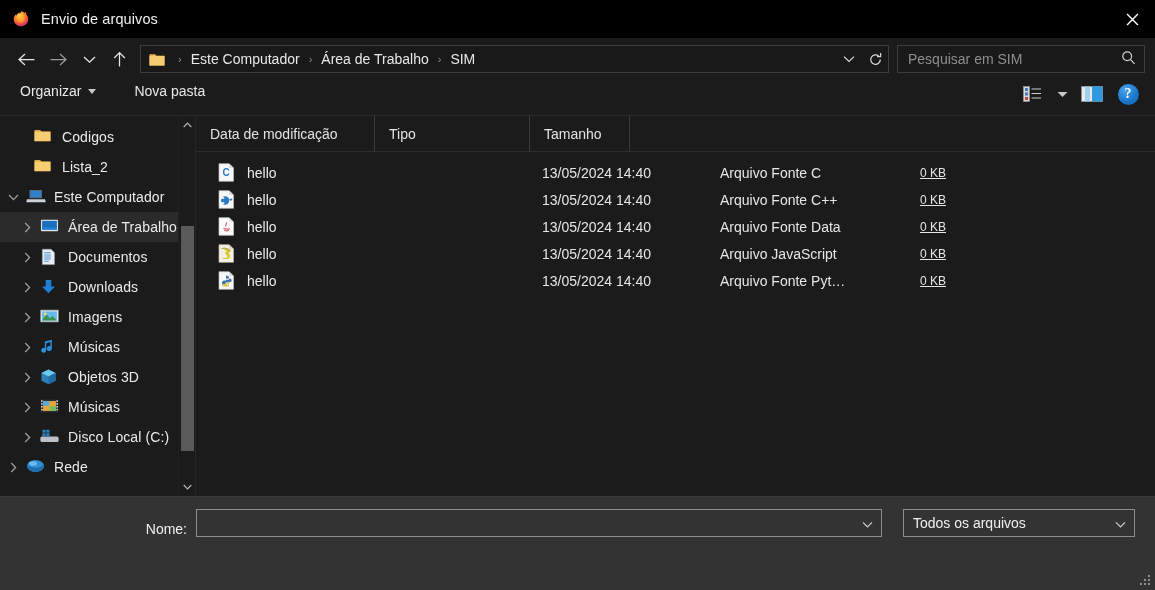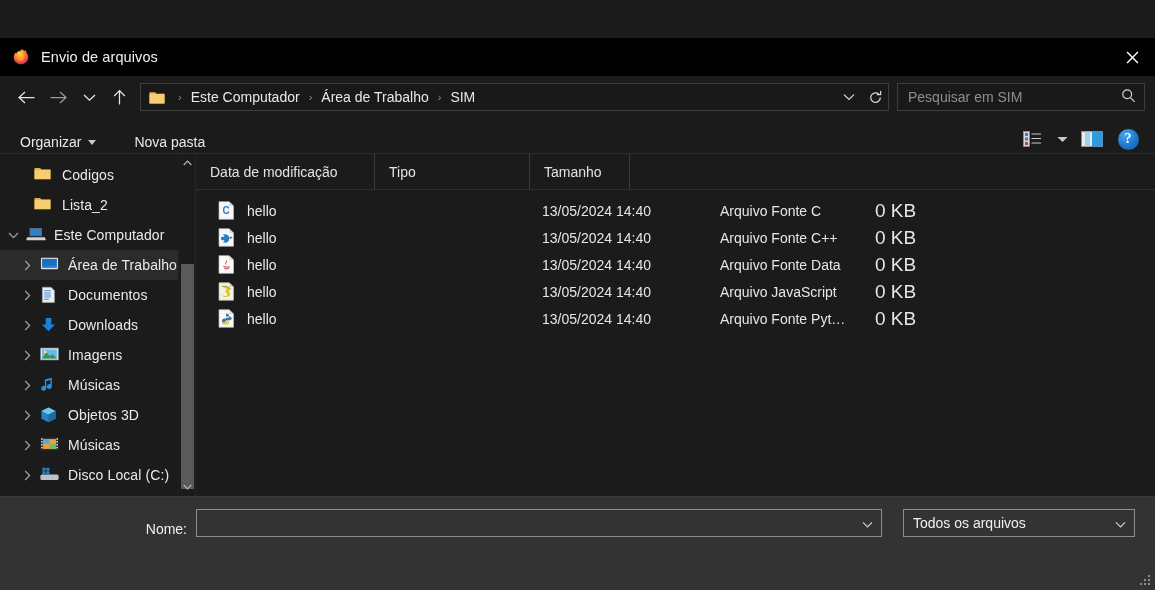--- a/index.html
+++ b/index.html
@@ -16,21 +16,20 @@
     display: flex; flex-direction: column;
     position: relative;
   }
 
   
   .titlebar {
     height: 38px; background: #000000;
     display: flex; align-items: center;
     flex: 0 0 38px;
     position: relative;
-    margin-top: 38px;
   }
   .ff-logo { margin-left: 12px; width: 18px; height: 18px; flex: 0 0 18px; }
   .title-text {
     margin-left: 11px; color: #f0f0f0; font-size: 14.5px;
     letter-spacing: .1px;
   }
   .close-btn {
     position: absolute; right: 0; top: 0; width: 46px; height: 38px;
     display: flex; align-items: center; justify-content: center;
     cursor: pointer;
@@ -80,21 +79,21 @@
   .searchbox input {
     flex: 1 1 auto; background: transparent; border: none; outline: none;
     color: #ec4899; font-size: 14px; font-family: "Liberation Sans", sans-serif;
     min-width: 0;
   }
   .searchbox input::placeholder { color: #8e8e8e; }
   .search-ico { color: #d5d5d5; flex: 0 0 auto; margin-left: 4px; }
 
   
   .toolbar {
-    height: 36px; flex: 0 0 36px; display: flex; align-items: flex-end;
+    height: 36px; flex: 0 0 36px; display: flex; align-items: flex-start;
     padding: 0 10px 0 14px; background: #1b1b1b;
     border-bottom: 1px solid #2c2c2c;
   }
   .tb-item {
     color: #e8e8e8; font-size: 14px; display: flex; align-items: center;
     padding: 3px 6px; cursor: pointer; white-space: nowrap;
   }
   .tb-caret {
     width: 0; height: 0; margin-left: 7px;
     border-left: 4px solid transparent; border-right: 4px solid transparent;
@@ -176,21 +175,21 @@
 
   .rows { flex: 1 1 auto; overflow: hidden; padding-top: 7px; }
   .frow { height: 27px; display: flex; align-items: center; cursor: pointer; }
   .fname {
     flex: 0 0 346px; display: flex; align-items: center; padding-left: 22px;
     color: #eaeaea; font-size: 14px; min-width: 0;
   }
   .fico { width: 17px; height: 19px; flex: 0 0 17px; margin-right: 12px; }
   .fdate { flex: 0 0 178px; color: #e6e6e6; font-size: 14px; }
   .ftype { flex: 0 0 155px; color: #e6e6e6; font-size: 14px; white-space: nowrap; overflow: hidden; }
-  .fsize { flex: 0 0 100px; color: #e6e6e6; font-size: 19px; text-align: left; padding-right: 29px; }
+  .fsize { flex: 0 0 100px; color: #e6e6e6; font-size: 12px; text-align: right; padding-right: 29px; text-decoration: underline; }
 
   
   .footer {
     flex: 0 0 94px; background: #333333; position: relative;
     border-top: 1px solid #3b3b3b;
   }
   .name-row {
     position: absolute; left: 0; top: 12px; right: 0; height: 28px;
     display: flex; align-items: center;
   }

